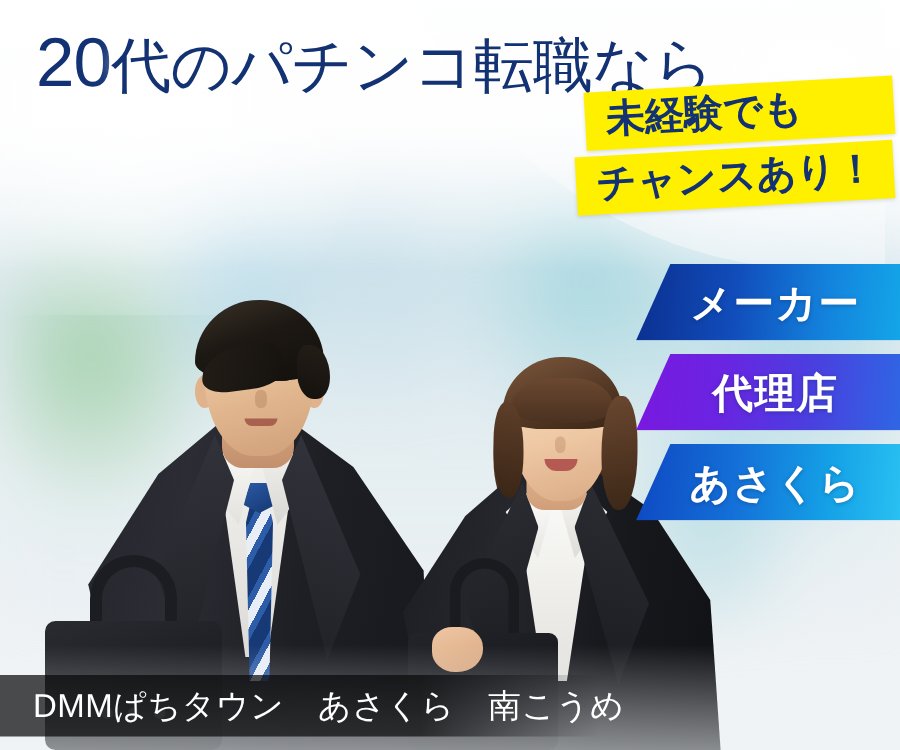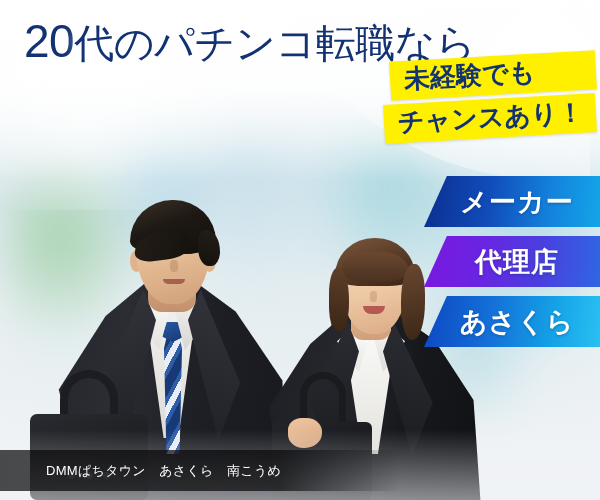--- a/index.html
+++ b/index.html
@@ -303,21 +303,21 @@
   #cat-4 { background:linear-gradient(95deg,#0e48c2 0%,#1470d8 38%,#14a0e6 72%,#29c0f2 100%); }
 
   
   #footer-band {
     position:absolute; left:0; top:450px; width:400px; height:41px;
     background:linear-gradient(90deg, rgba(8,8,10,.72) 0%, rgba(8,8,10,.70) 70%, rgba(8,8,10,0) 100%);
     display:flex; align-items:center;
     z-index:24;
   }
   #footer-band .credit {
-    color:#ffffff; font-size:13px; padding-left:46px;
+    color:#ffffff; font-size:22px; padding-left:22px;
     white-space:nowrap; letter-spacing:.3px;
   }
 </style>
 </head>
 <body>
 
 <div id="banner">
 
   <div class="bg-base"></div>
   <div class="bg-city"></div>

